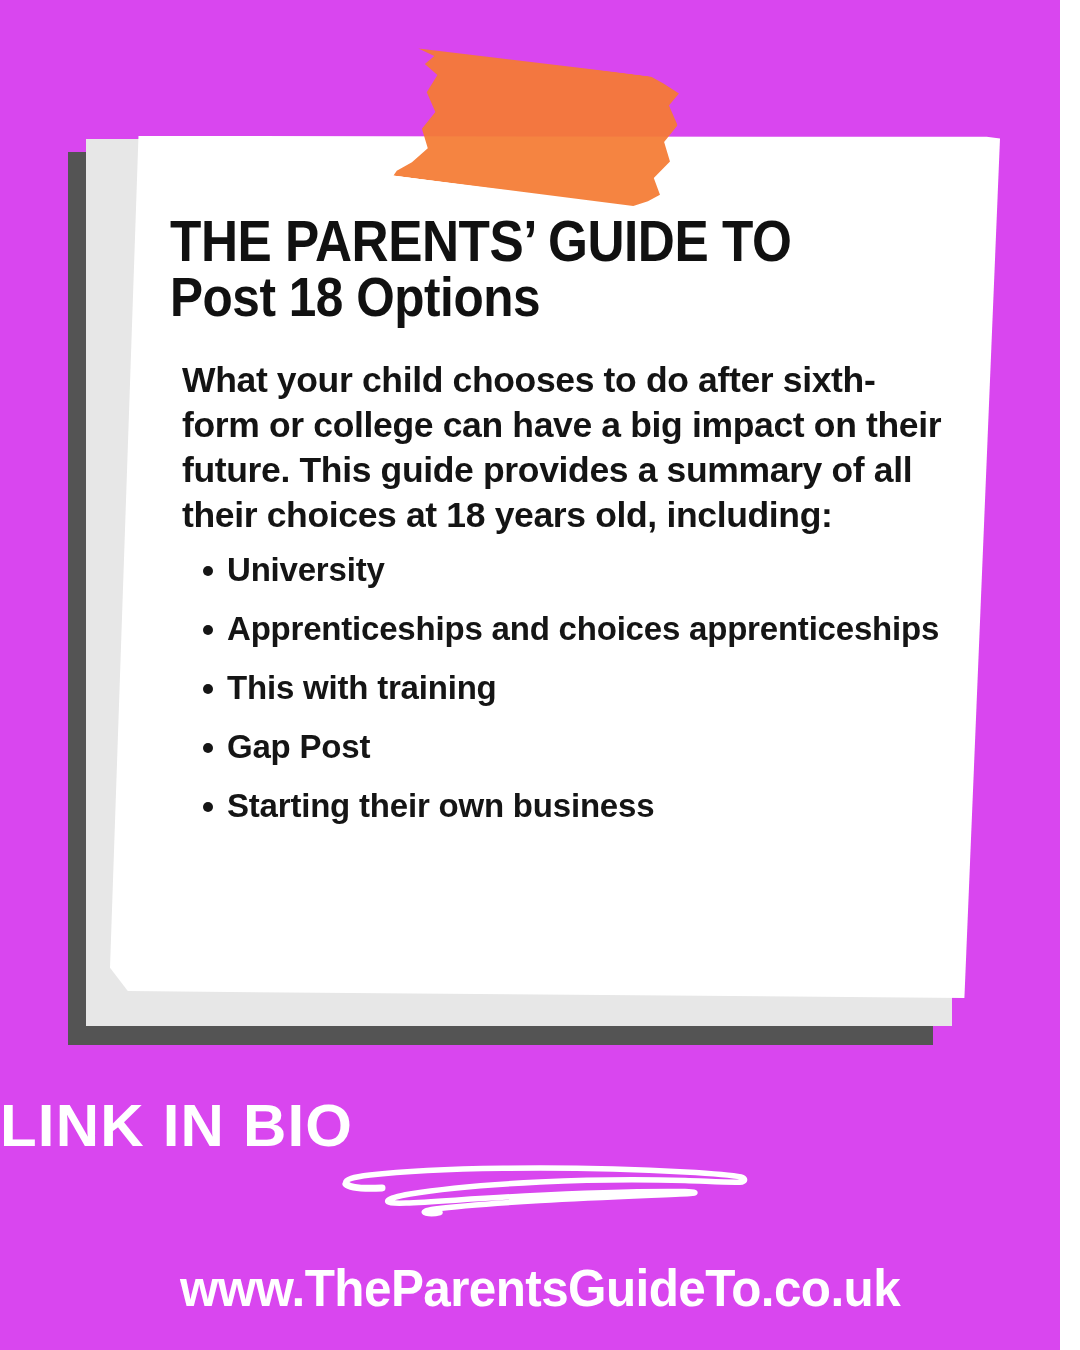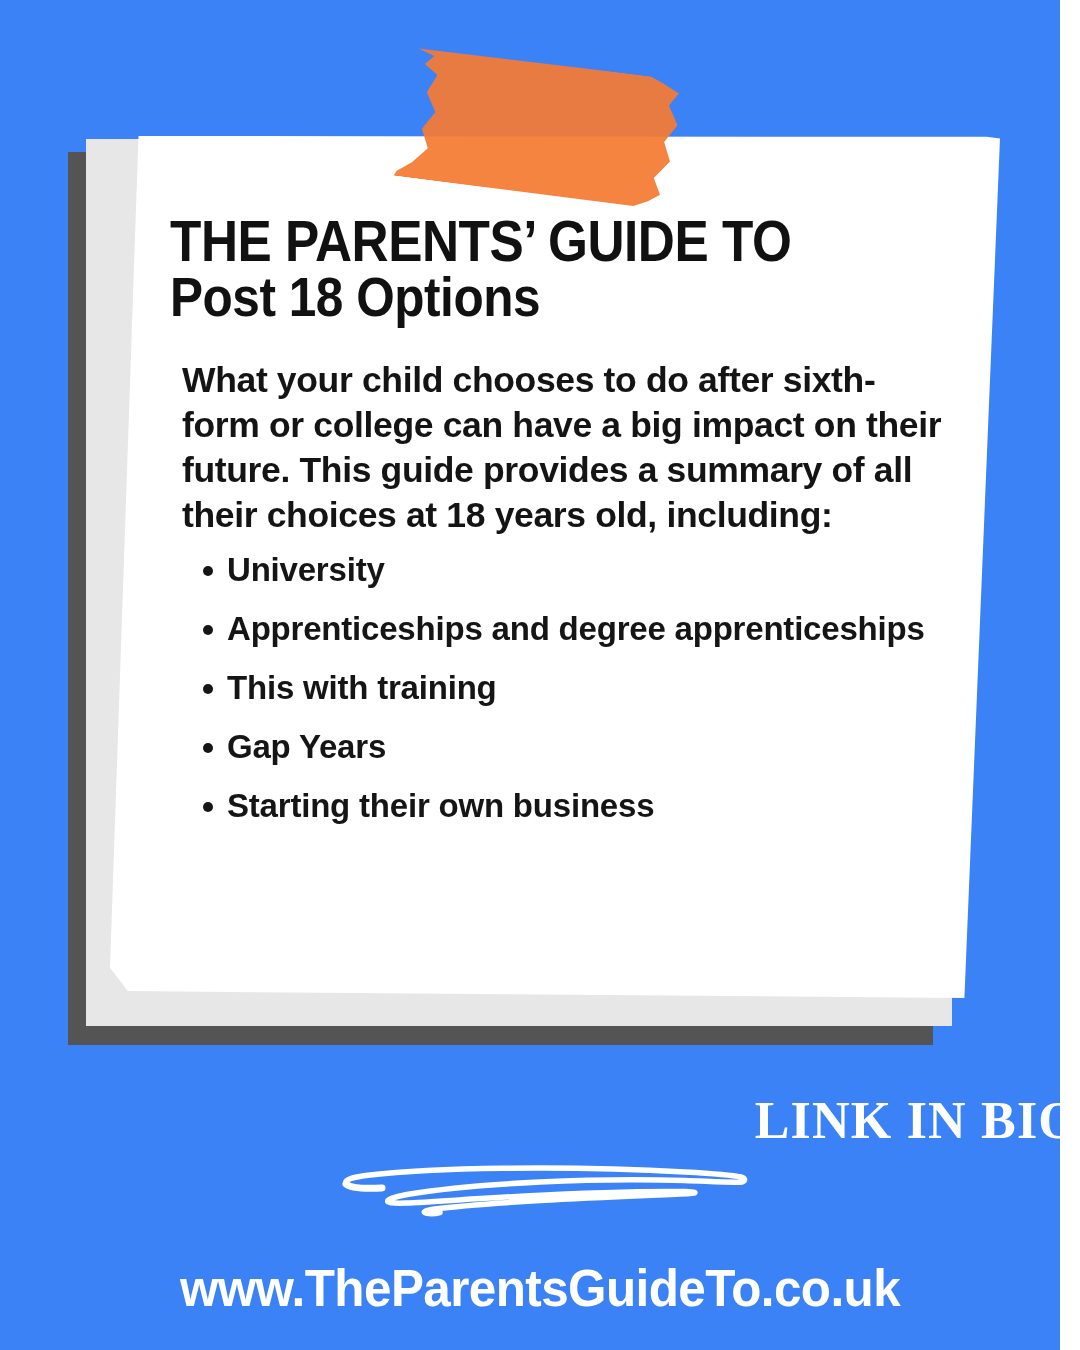--- a/index.html
+++ b/index.html
@@ -10,21 +10,21 @@
     width: 1080px;
     height: 1350px;
     overflow: hidden;
     font-family: "Liberation Sans", sans-serif;
   }
 
   #poster {
     position: relative;
     width: 1060px;
     height: 1350px;
-    background: #3b82f6;
+    background: #d946ef;
     overflow: hidden;
   }
 
   
   .card-stack {
     position: absolute;
     left: 0;
     top: 0;
     width: 1080px;
     height: 1080px;
@@ -164,24 +164,24 @@
     border-radius: 50%;
     background: #151515;
   }
 
   
   .link-in-bio {
     position: absolute;
     left: 0;
     top: 1091px;
     width: 1080px;
-    text-align: right;
-    font-family: Liberation Serif, serif;
-    font-weight: 700;
-    font-size: 52px;
+    text-align: left;
+    font-family: Liberation Sans, sans-serif;
+    font-weight: 700;
+    font-size: 60px;
     letter-spacing: 1.2px;
     color: #FFFFFF;
   }
 
   .squiggle {
     position: absolute;
     left: 340px;
     top: 1160px;
     width: 410px;
     height: 66px;
@@ -215,23 +215,23 @@
   <div class="tape"></div>
 
   <div class="card-content">
     <h1 class="title-line-1">THE PARENTS’ GUIDE TO</h1>
     <h2 class="title-line-2">Post 18 Options</h2>
 
     <p class="intro">What your child chooses to do after sixth-form or college can have a big impact on their future. This guide provides a summary of all their choices at 18 years old, including:</p>
 
     <ul class="options-list">
       <li><span>University</span></li>
-      <li><span>Apprenticeships and degree apprenticeships</span></li>
+      <li><span>Apprenticeships and choices apprenticeships</span></li>
       <li><span>This with training</span></li>
-      <li><span>Gap Years</span></li>
+      <li><span>Gap Post</span></li>
       <li><span>Starting their own business</span></li>
     </ul>
   </div>
 
   <div class="link-in-bio">LINK IN BIO</div>
 
   <svg class="squiggle" viewBox="0 0 410 66" xmlns="http://www.w3.org/2000/svg">
     <path d="M6 24 C 4 19, 14 17, 30 15 C 90 8, 220 5, 345 12 C 372 13.5, 392 15, 401 17
              C 405 18, 406 21, 402 22 C 396 23, 372 21.5, 345 20.5 C 300 19, 250 19.5, 200 22
              C 150 24.5, 100 29, 70 34 C 58 36, 50 38.5, 48 40.5

